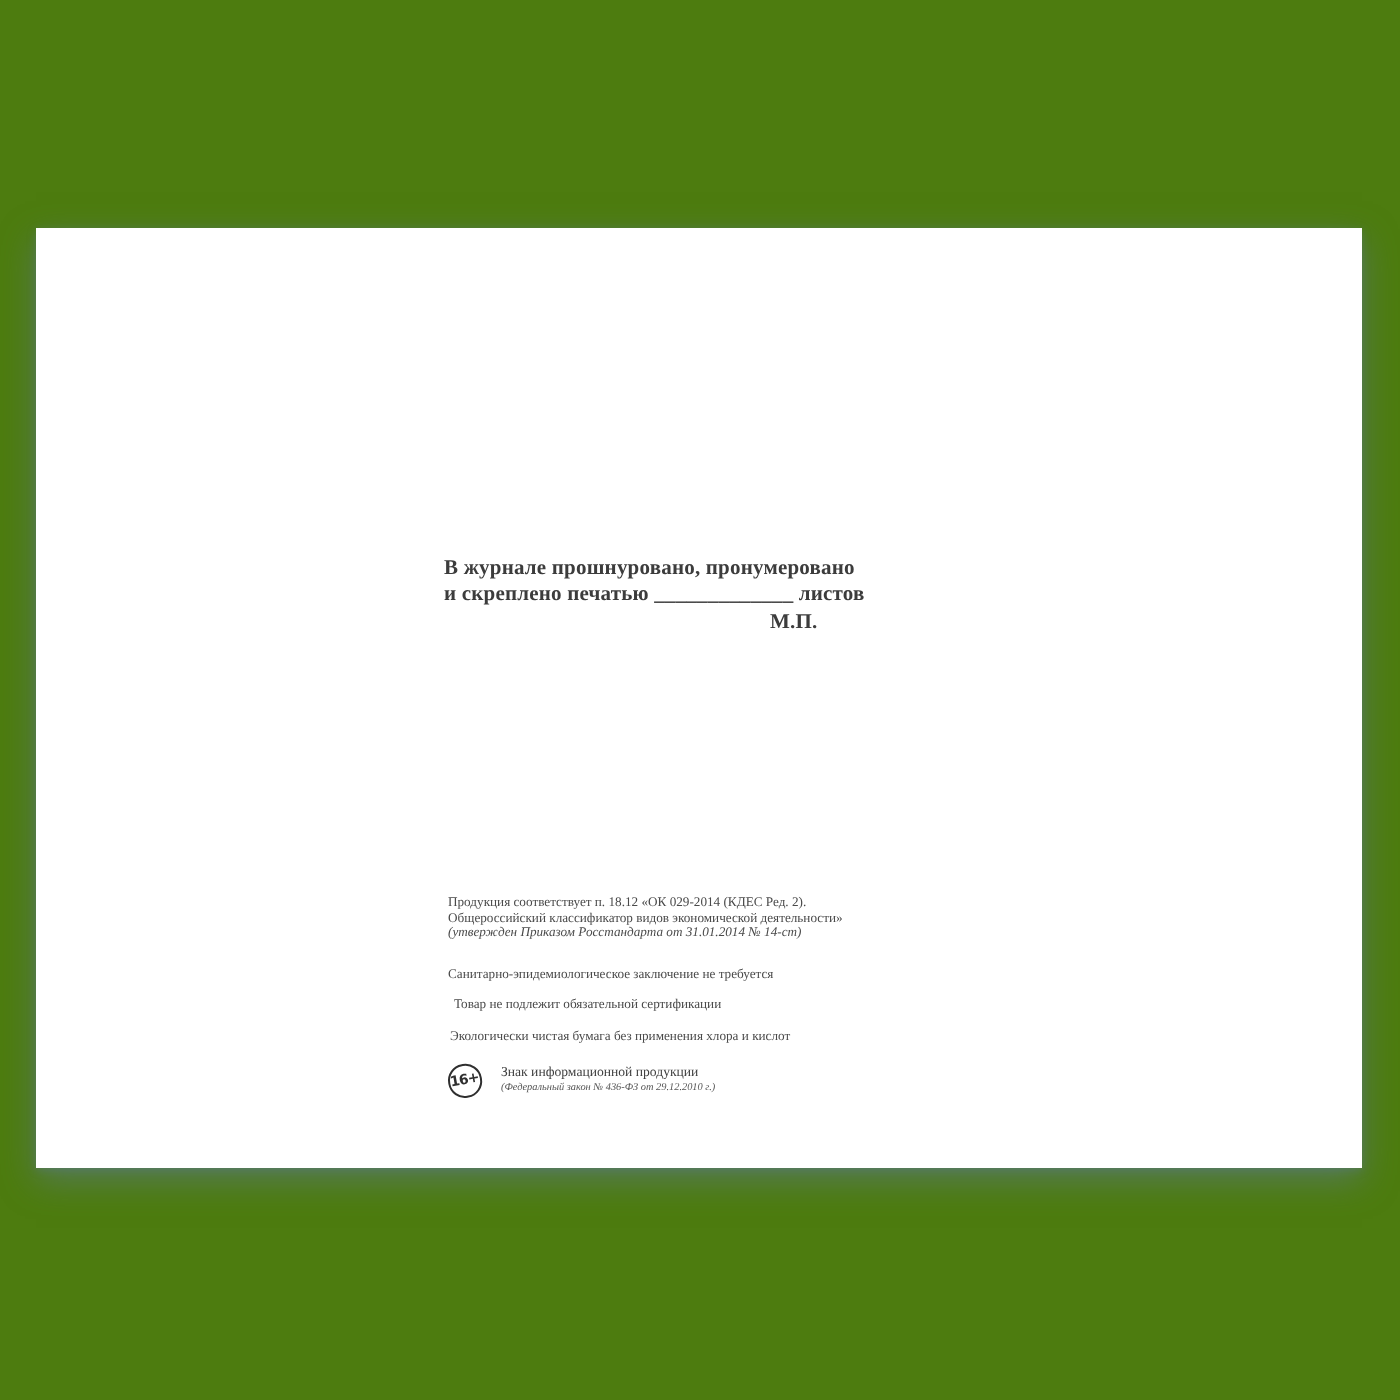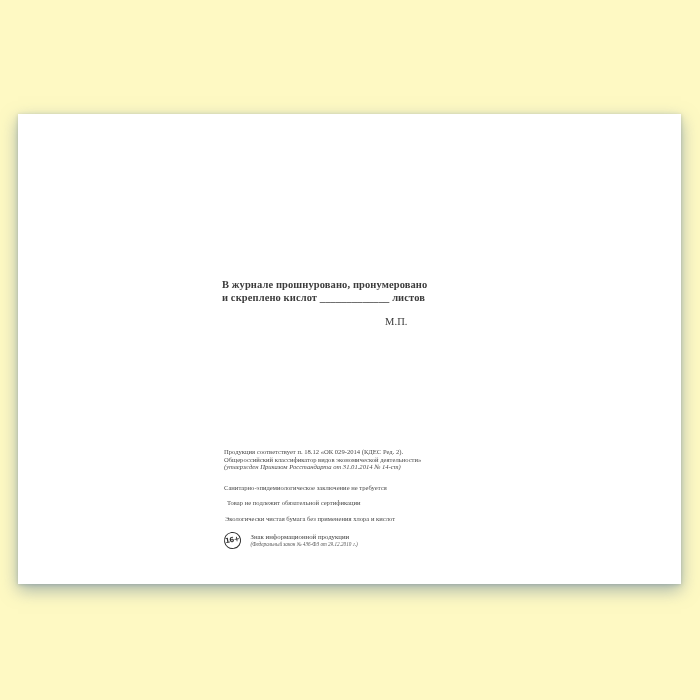--- a/index.html
+++ b/index.html
@@ -7,21 +7,21 @@
     padding: 0;
     width: 700px;
     height: 700px;
     overflow: hidden;
     font-family: "Liberation Serif", serif;
   }
   .scene {
     position: relative;
     width: 700px;
     height: 700px;
-    background: #fef9c3;
+    background: #4d7c0f;
   }
   .sheet {
     position: absolute;
     left: 18px;
     top: 114px;
     width: 663px;
     height: 470px;
     background: #ffffff;
     box-shadow: 0 6px 16px rgba(92,122,152,0.55), 0 1px 4px rgba(92,122,152,0.35);
   }
@@ -34,23 +34,22 @@
     color: #3c3c3c;
     font-size: 10.5px;
     font-weight: bold;
     line-height: 13.4px;
     letter-spacing: 0.1px;
     white-space: nowrap;
   }
   .binding-line { height: 13.4px; }
   .binding-line.gap-before { margin-top: 2px; }
   .seal-abbr {
-    margin-top: 10px;
     margin-left: 163px;
-    font-weight: normal;
+    font-weight: bold;
     font-size: 10.5px;
     color: #3c3c3c;
   }
   
   .compliance-block {
     position: absolute;
     left: 206px;
     top: 334px;
     width: 280px;
     color: #4a4a4a;
@@ -107,21 +106,21 @@
   }
 </style>
 </head>
 <body>
 
 <div class="scene">
   <div class="sheet">
 
     <div class="binding-block">
       <div class="binding-line">В журнале прошнуровано, пронумеровано</div>
-      <div class="binding-line">и скреплено кислот _____________ листов</div>
+      <div class="binding-line">и скреплено печатью _____________ листов</div>
       <div class="seal-abbr">М.П.</div>
     </div>
 
     <div class="compliance-block">
       <div class="std-line">Продукция соответствует п. 18.12 «ОК 029-2014 (КДЕС Ред. 2).</div>
       <div class="std-line">Общероссийский классификатор видов экономической деятельности»</div>
       <div class="std-line italic">(утвержден Приказом Росстандарта от 31.01.2014 № 14-ст)</div>
 
       <div class="statement statement-1">Санитарно-эпидемиологическое заключение не требуется</div>
       <div class="statement statement-2">Товар не подлежит обязательной сертификации</div>

